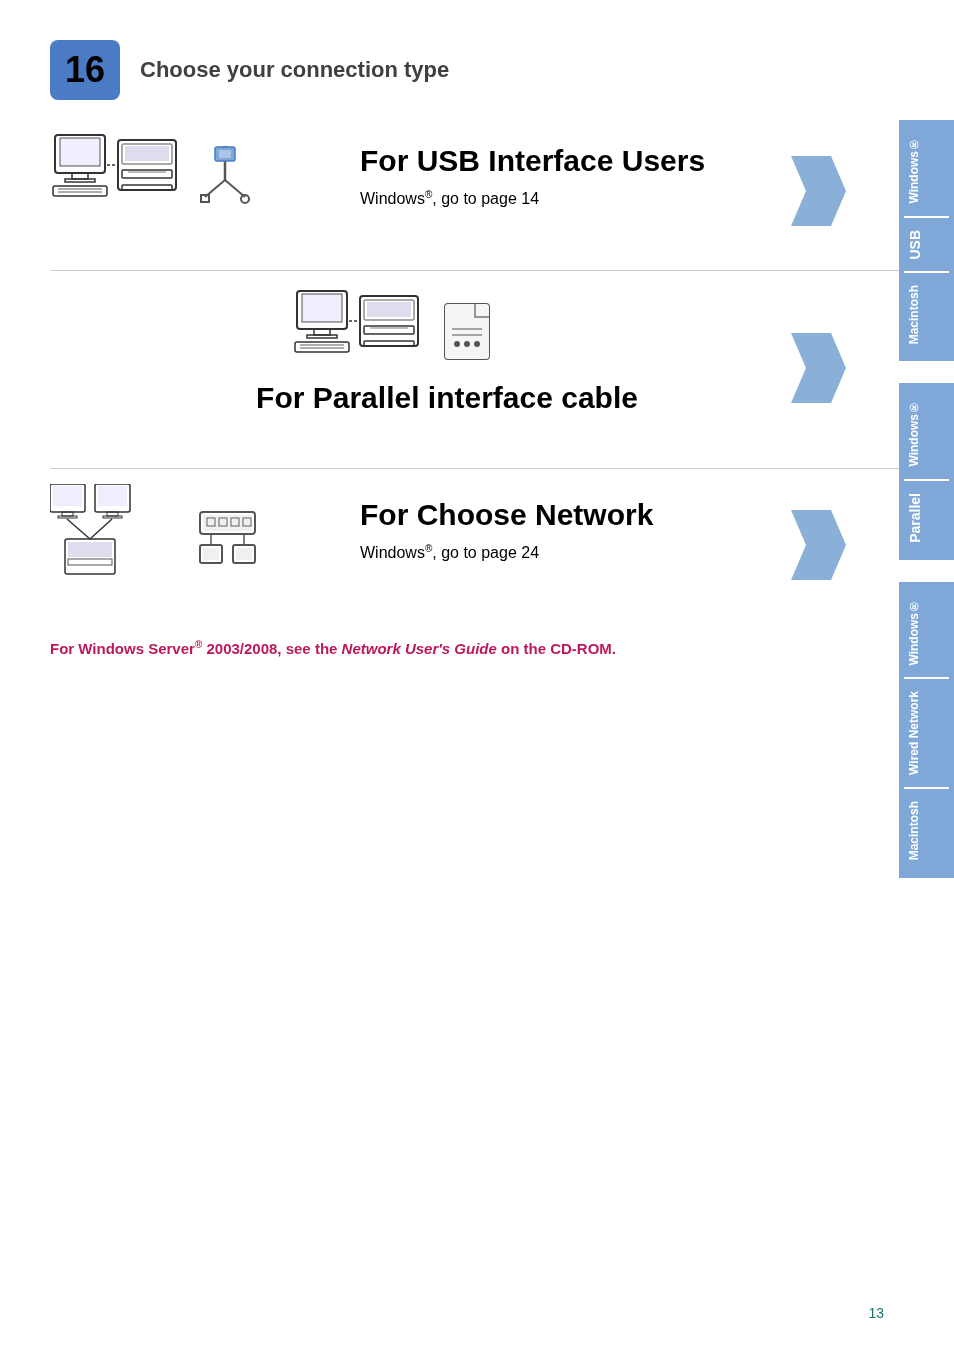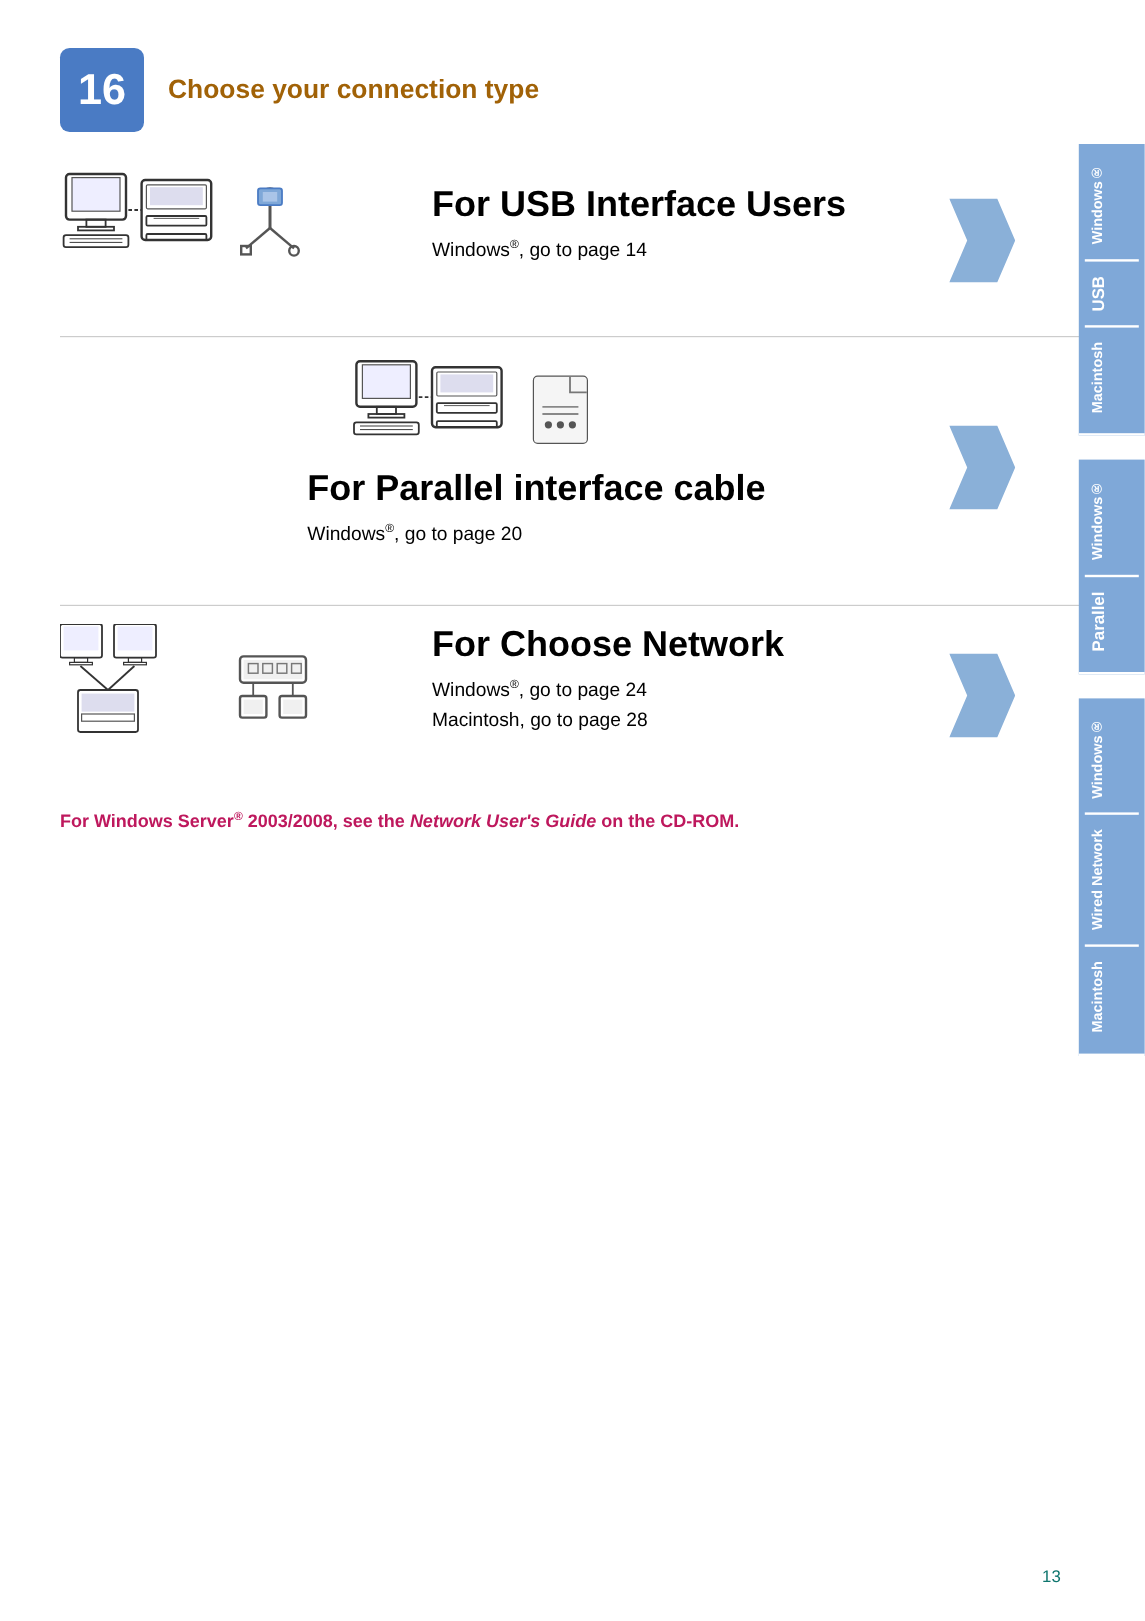--- a/index.html
+++ b/index.html
@@ -23,37 +23,37 @@
 
     
     .step-header {
       display: flex;
       align-items: center;
       margin-bottom: 30px;
     }
 
     .step-badge {
       width: 70px;
-      height: 70px;
+      height: 60px;
       background: #4a7bc4;
       border-radius: 8px;
       display: flex;
       align-items: center;
       justify-content: center;
-      color: #ffffff;
+      color: #000000;
       font-size: 36px;
       font-weight: bold;
       margin-right: 20px;
       flex-shrink: 0;
     }
 
     .step-title {
       font-size: 22px;
       font-weight: bold;
-      color: #a16207;
+      color: #404040;
     }
 
     
     .section {
       display: flex;
       align-items: center;
       margin-bottom: 20px;
       position: relative;
       padding-right: 80px;
     }
@@ -255,21 +255,20 @@
 
         <circle cx="20" cy="45" r="3" fill="#555"></circle>
         <circle cx="30" cy="45" r="3" fill="#555"></circle>
         <circle cx="40" cy="45" r="3" fill="#555"></circle>
         <line x1="15" y1="30" x2="45" y2="30" stroke="#888" stroke-width="1.5"></line>
         <line x1="15" y1="36" x2="45" y2="36" stroke="#888" stroke-width="1.5"></line>
       </svg>
     </div>
     <div class="section-content">
       <div class="section-title">For Parallel interface cable</div>
-      <div class="section-text">Windows<sup>®</sup>, go to page 20</div>
     </div>
 
     <div style="position:absolute; right:58px; top:50%; transform:translateY(-50%);">
       <svg width="55" height="70" viewBox="0 0 55 70">
         <polygon points="0,0 40,0 55,35 40,70 0,70 15,35" fill="#8ab0d8"></polygon>
       </svg>
     </div>
   </div>
 
   <hr class="section-divider">
@@ -313,21 +312,20 @@
         <rect x="38" y="48" width="22" height="18" rx="2" fill="none" stroke="#555" stroke-width="2"></rect>
         <rect x="41" y="51" width="16" height="12" fill="#f0f0f0"></rect>
 
         <line x1="16" y1="37" x2="16" y2="48" stroke="#555" stroke-width="1.5"></line>
         <line x1="49" y1="37" x2="49" y2="48" stroke="#555" stroke-width="1.5"></line>
       </svg>
     </div>
     <div class="section-content">
       <div class="section-title">For Choose Network</div>
       <div class="section-text">Windows<sup>®</sup>, go to page 24</div>
-      <div class="section-text">Macintosh, go to page 28</div>
     </div>
 
     <div style="position:absolute; right:58px; top:50%; transform:translateY(-50%);">
       <svg width="55" height="70" viewBox="0 0 55 70">
         <polygon points="0,0 40,0 55,35 40,70 0,70 15,35" fill="#8ab0d8"></polygon>
       </svg>
     </div>
   </div>
 
   <div class="footer-note">

